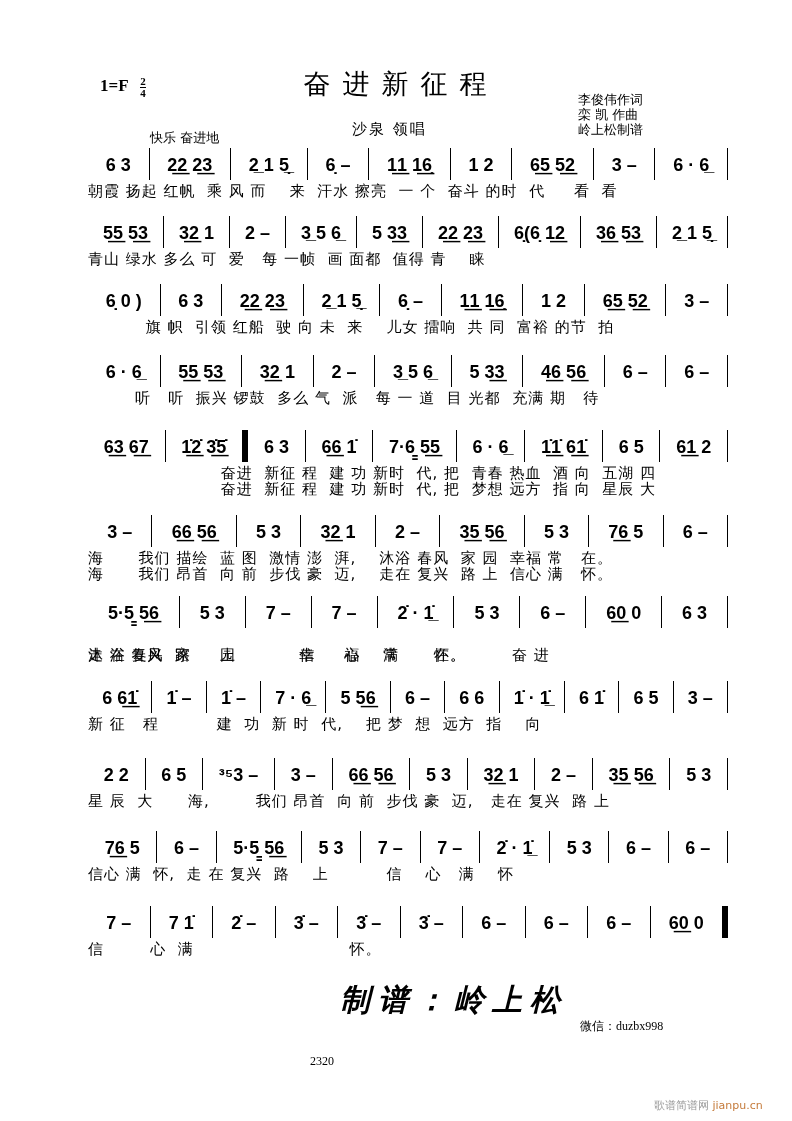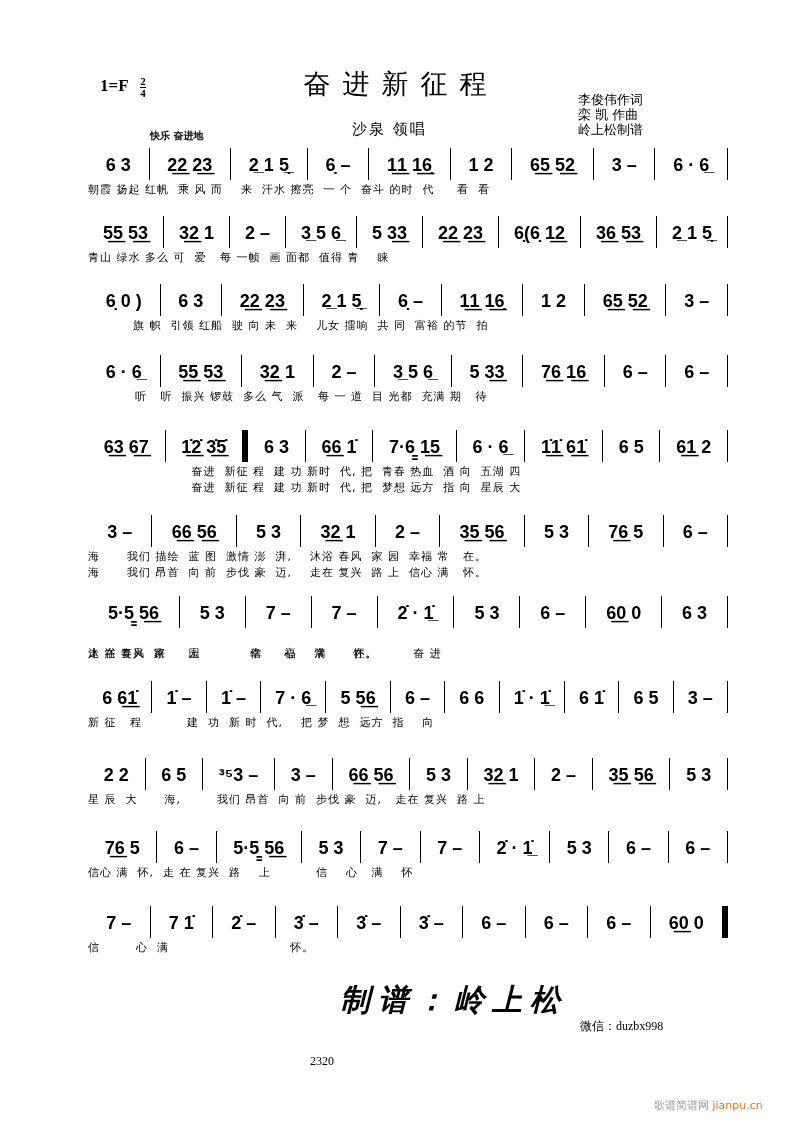--- a/index.html
+++ b/index.html
@@ -5,28 +5,28 @@
   html, body { margin:0; padding:0; background:#ffffff; }
   body { width:792px; height:1121px; position:relative; overflow:hidden; font-family:"DejaVu Sans", sans-serif; color:#000; }
   .abs { position:absolute; }
   .key { left:100px; top:76px; font-family:"Liberation Serif", serif; font-size:17px; font-weight:bold; }
   .frac { display:inline-block; vertical-align:middle; text-align:center; font-size:11px; line-height:11px; margin-left:8px; }
   .frac span { display:block; }
   .frac .num { border-bottom:1px solid #000; }
   .title { left:0; width:792px; top:66px; text-align:center; font-size:27px; letter-spacing:12px; padding-left:10px; box-sizing:border-box; }
   .credits { left:578px; top:92px; font-size:13px; line-height:15px; }
   .singer { left:352px; top:120px; font-size:15px; letter-spacing:2px; }
-  .tempo { left:150px; top:129px; font-size:10px; font-weight:bold; }
+  .tempo { left:150px; top:129px; font-size:13px; font-weight:normal; }
   .row { position:absolute; left:88px; width:640px; }
   .notes { position:absolute; left:0; right:0; height:30px; display:flex; align-items:flex-end; font-family:"Liberation Sans", sans-serif; font-weight:bold; font-size:18px; white-space:nowrap; }
   .m { flex:1 1 auto; display:flex; justify-content:space-around; align-items:center; height:30px; position:relative; padding:0 2px; }
   .bar { width:0; height:32px; border-left:1.5px solid #000; flex:0 0 auto; }
   .dbl { width:5px; height:32px; border-left:2px solid #000; border-right:4px solid #000; box-sizing:border-box; flex:0 0 auto; }
   .rep { width:5px; height:32px; border-left:4px solid #000; border-right:2px solid #000; box-sizing:border-box; flex:0 0 auto; }
-  .lyr { position:absolute; left:0; right:16px; font-family:"DejaVu Sans", sans-serif; font-size:11px; white-space:pre; letter-spacing:1px; }
+  .lyr { position:absolute; left:0; right:16px; font-family:"DejaVu Sans", sans-serif; font-size:15px; white-space:pre; letter-spacing:1px; }
   .sig { left:340px; top:980px; font-family:"DejaVu Serif", serif; font-size:30px; font-weight:bold; letter-spacing:8px; font-style:italic; }
   .wechat { left:580px; top:1018px; font-size:12px; font-family:"Liberation Serif", serif; }
   .pageno { left:310px; top:1054px; font-size:12px; font-family:"Liberation Serif", serif; }
   .wm { left:644px; top:1098px; font-size:11px; color:#9a9a9a;margin-left:10px; }
   .wm .en { color:#c57a3a; }
 </style>
 </head>
 <body>
 
 <div class="abs key">
@@ -122,40 +122,40 @@
         <div class="m">5͟5 5͟3</div>
         <div class="bar"></div>
         <div class="m">3͟2 1</div>
         <div class="bar"></div>
         <div class="m">2 –</div>
         <div class="bar"></div>
         <div class="m">3̲ 5 6̲</div>
         <div class="bar"></div>
         <div class="m">5 3͟3</div>
         <div class="bar"></div>
-        <div class="m">7͟6 1͟6</div>
+        <div class="m">4͟6 5͟6</div>
         <div class="bar"></div>
         <div class="m">6 –</div>
         <div class="bar"></div>
         <div class="m">6 –</div>
         <div class="bar"></div>
       </div>
       <div class="lyr" style="top: 32px; padding-left: 47px;">听   听  振兴 锣鼓  多么 气  派   每 一 道  目 光都  充满 期   待</div>
     </div>
     <div class="row" style="top: 432px;">
       <div class="notes">
         <div class="m">6͟3 6͟7</div>
         <div class="bar"></div>
         <div class="m">1̇͟2̇ 3̇͟5̇</div>
         <div class="rep"></div>
         <div class="m">6 3</div>
         <div class="bar"></div>
         <div class="m">6͟6 1̇</div>
         <div class="bar"></div>
-        <div class="m">7·6̳ 1͟5</div>
+        <div class="m">7·6̳ 5͟5</div>
         <div class="bar"></div>
         <div class="m">6 · 6̲</div>
         <div class="bar"></div>
         <div class="m">1̇͟1̇ 6͟1̇</div>
         <div class="bar"></div>
         <div class="m">6 5</div>
         <div class="bar"></div>
         <div class="m">6͟1 2</div>
         <div class="bar"></div>
       </div>

